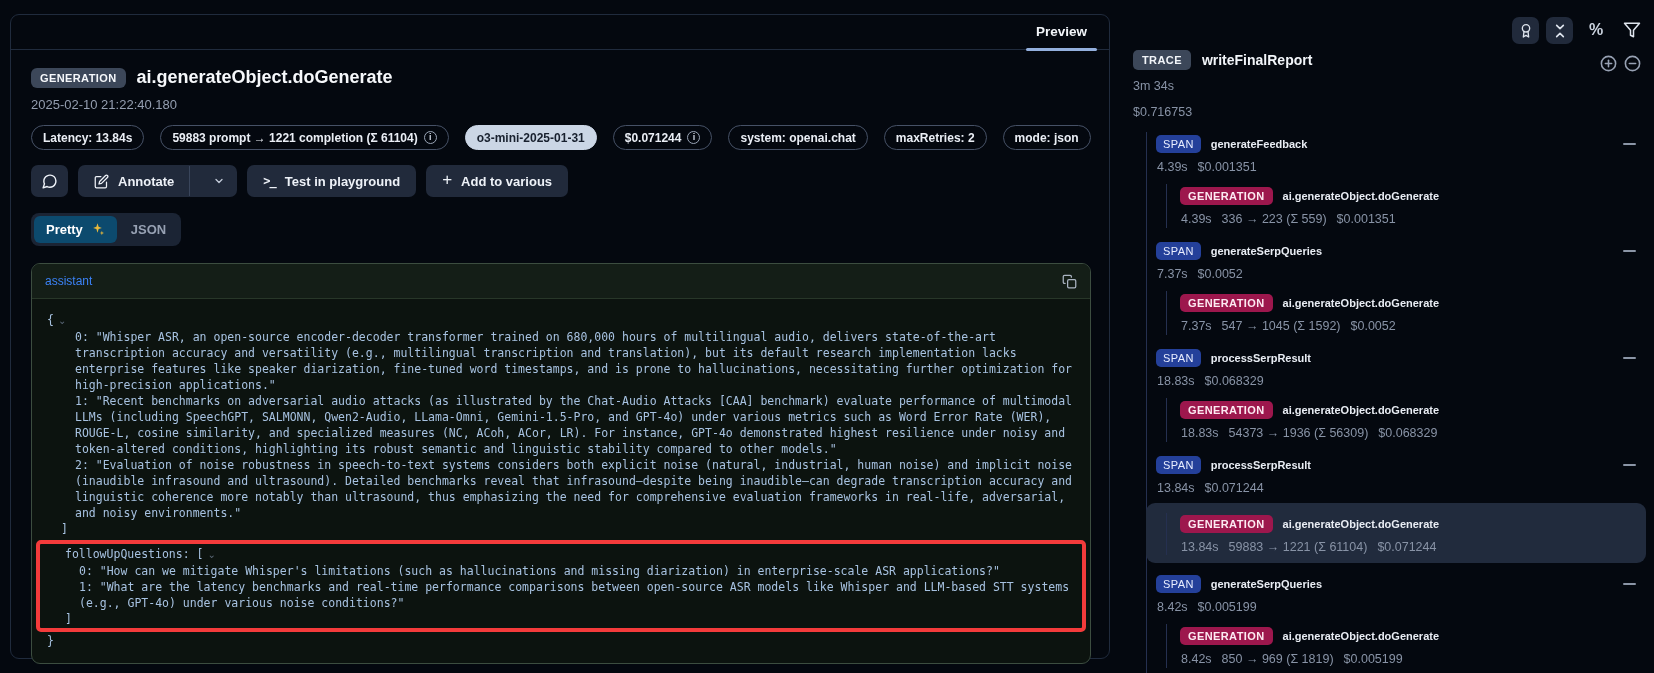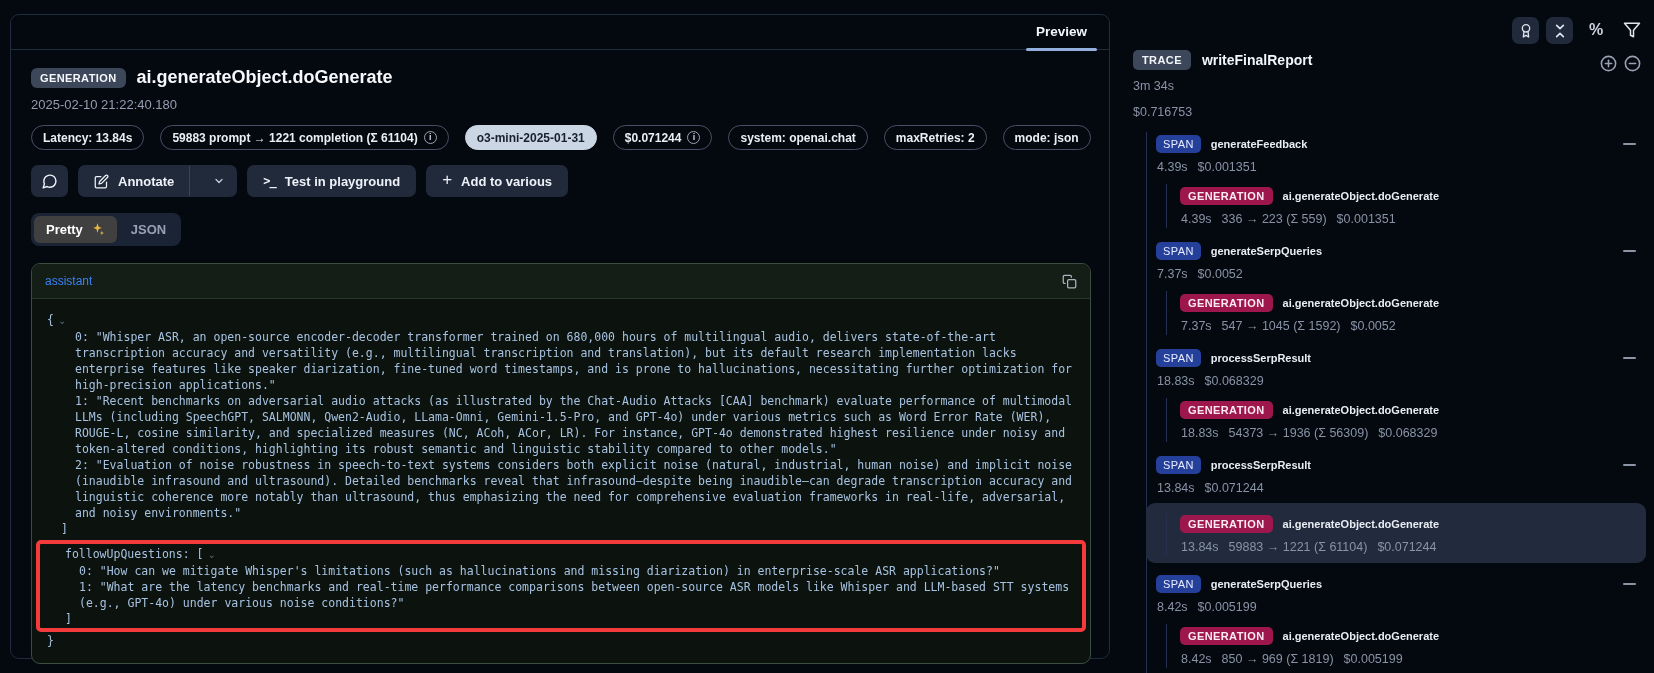--- a/index.html
+++ b/index.html
@@ -62,21 +62,21 @@
   .btn.annotate { padding-right:0; }
   .btn .chev-area { padding:0 12px; display:flex; align-items:center; }
 
   .view-tabs {
     margin-top:16px; display:inline-flex; background:#1b2434; border-radius:8px; padding:3px; gap:2px;
   }
   .vtab {
     height:27px; border-radius:6px; display:inline-flex; align-items:center; gap:7px;
     padding:0 12px; font-size:13px; font-weight:700; color:#97a1b3; cursor:pointer;
   }
-  .vtab.active { background:#404040; color:#ffffff; }
+  .vtab.active { background:#0c4a6e; color:#ffffff; }
 
   
   .code-card {
     margin-top:17px; border:1px solid #3c4d40; border-radius:9px; overflow:hidden;
     width:1060px; background:#0c130f;
   }
   .code-header {
     height:35px; background:#141e17; border-bottom:1px solid #283729;
     display:flex; align-items:center; justify-content:space-between; padding:0 13px;
     font-size:12px; color:#3b82f6;

